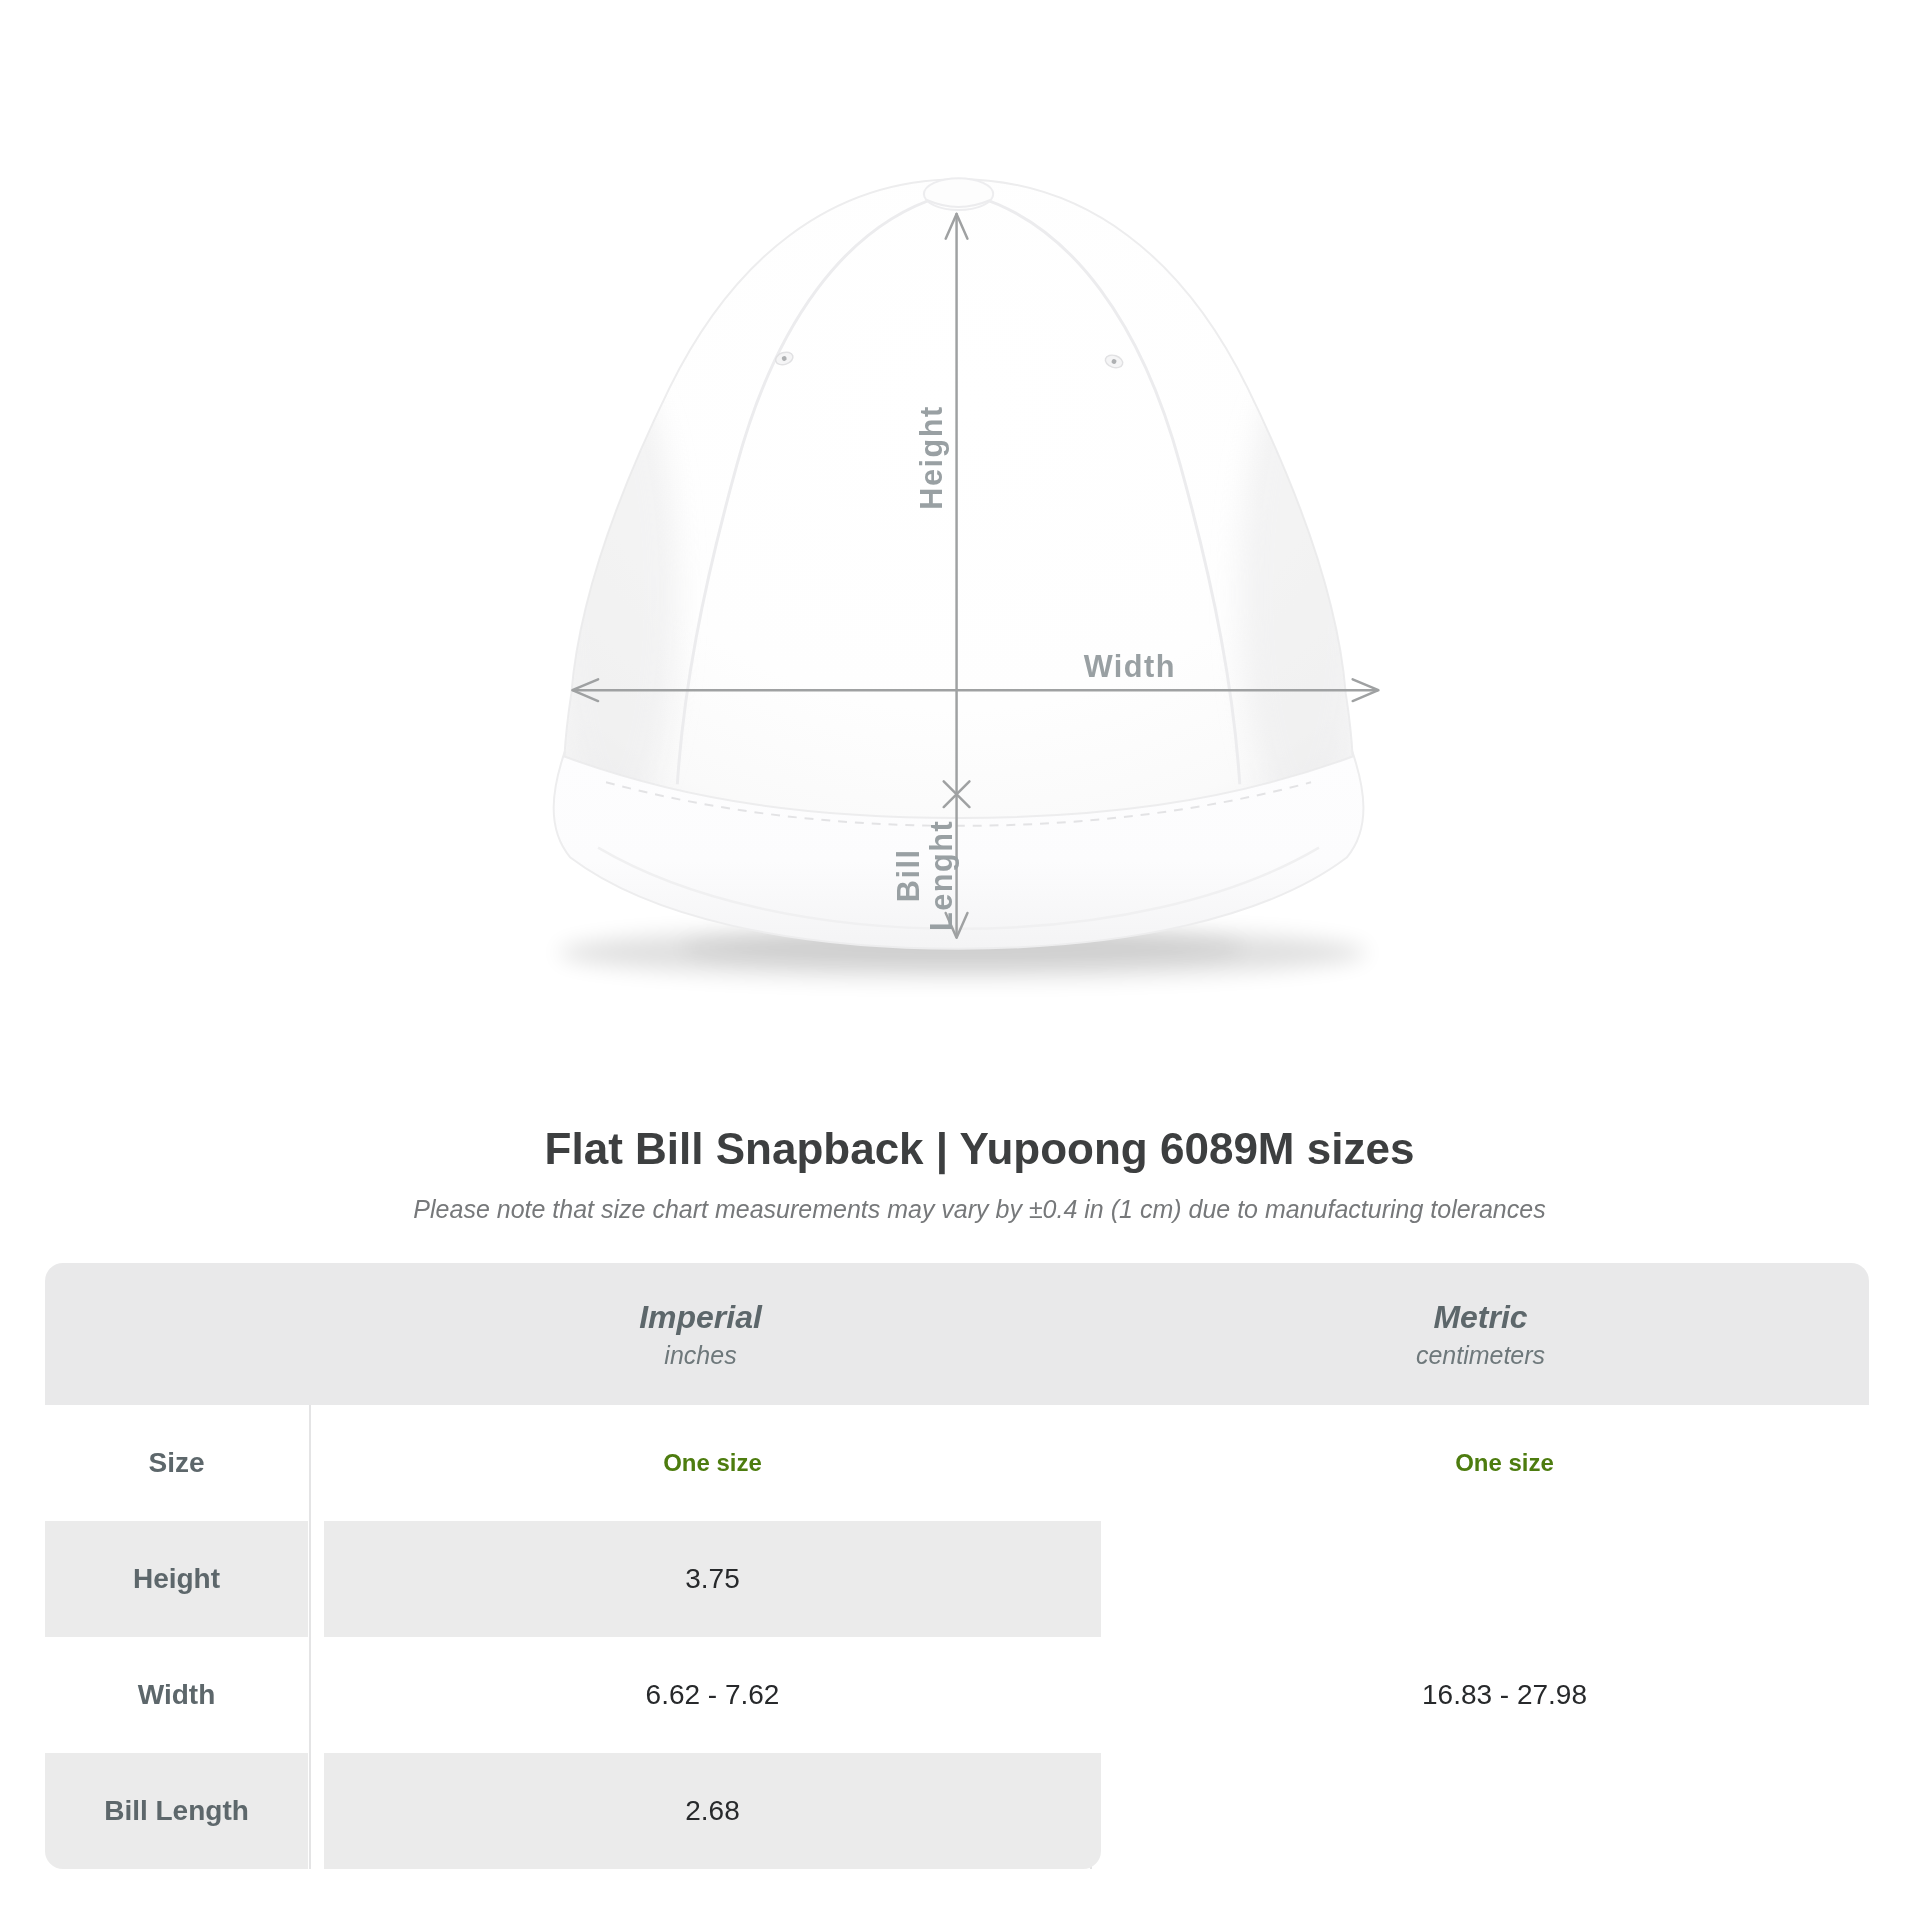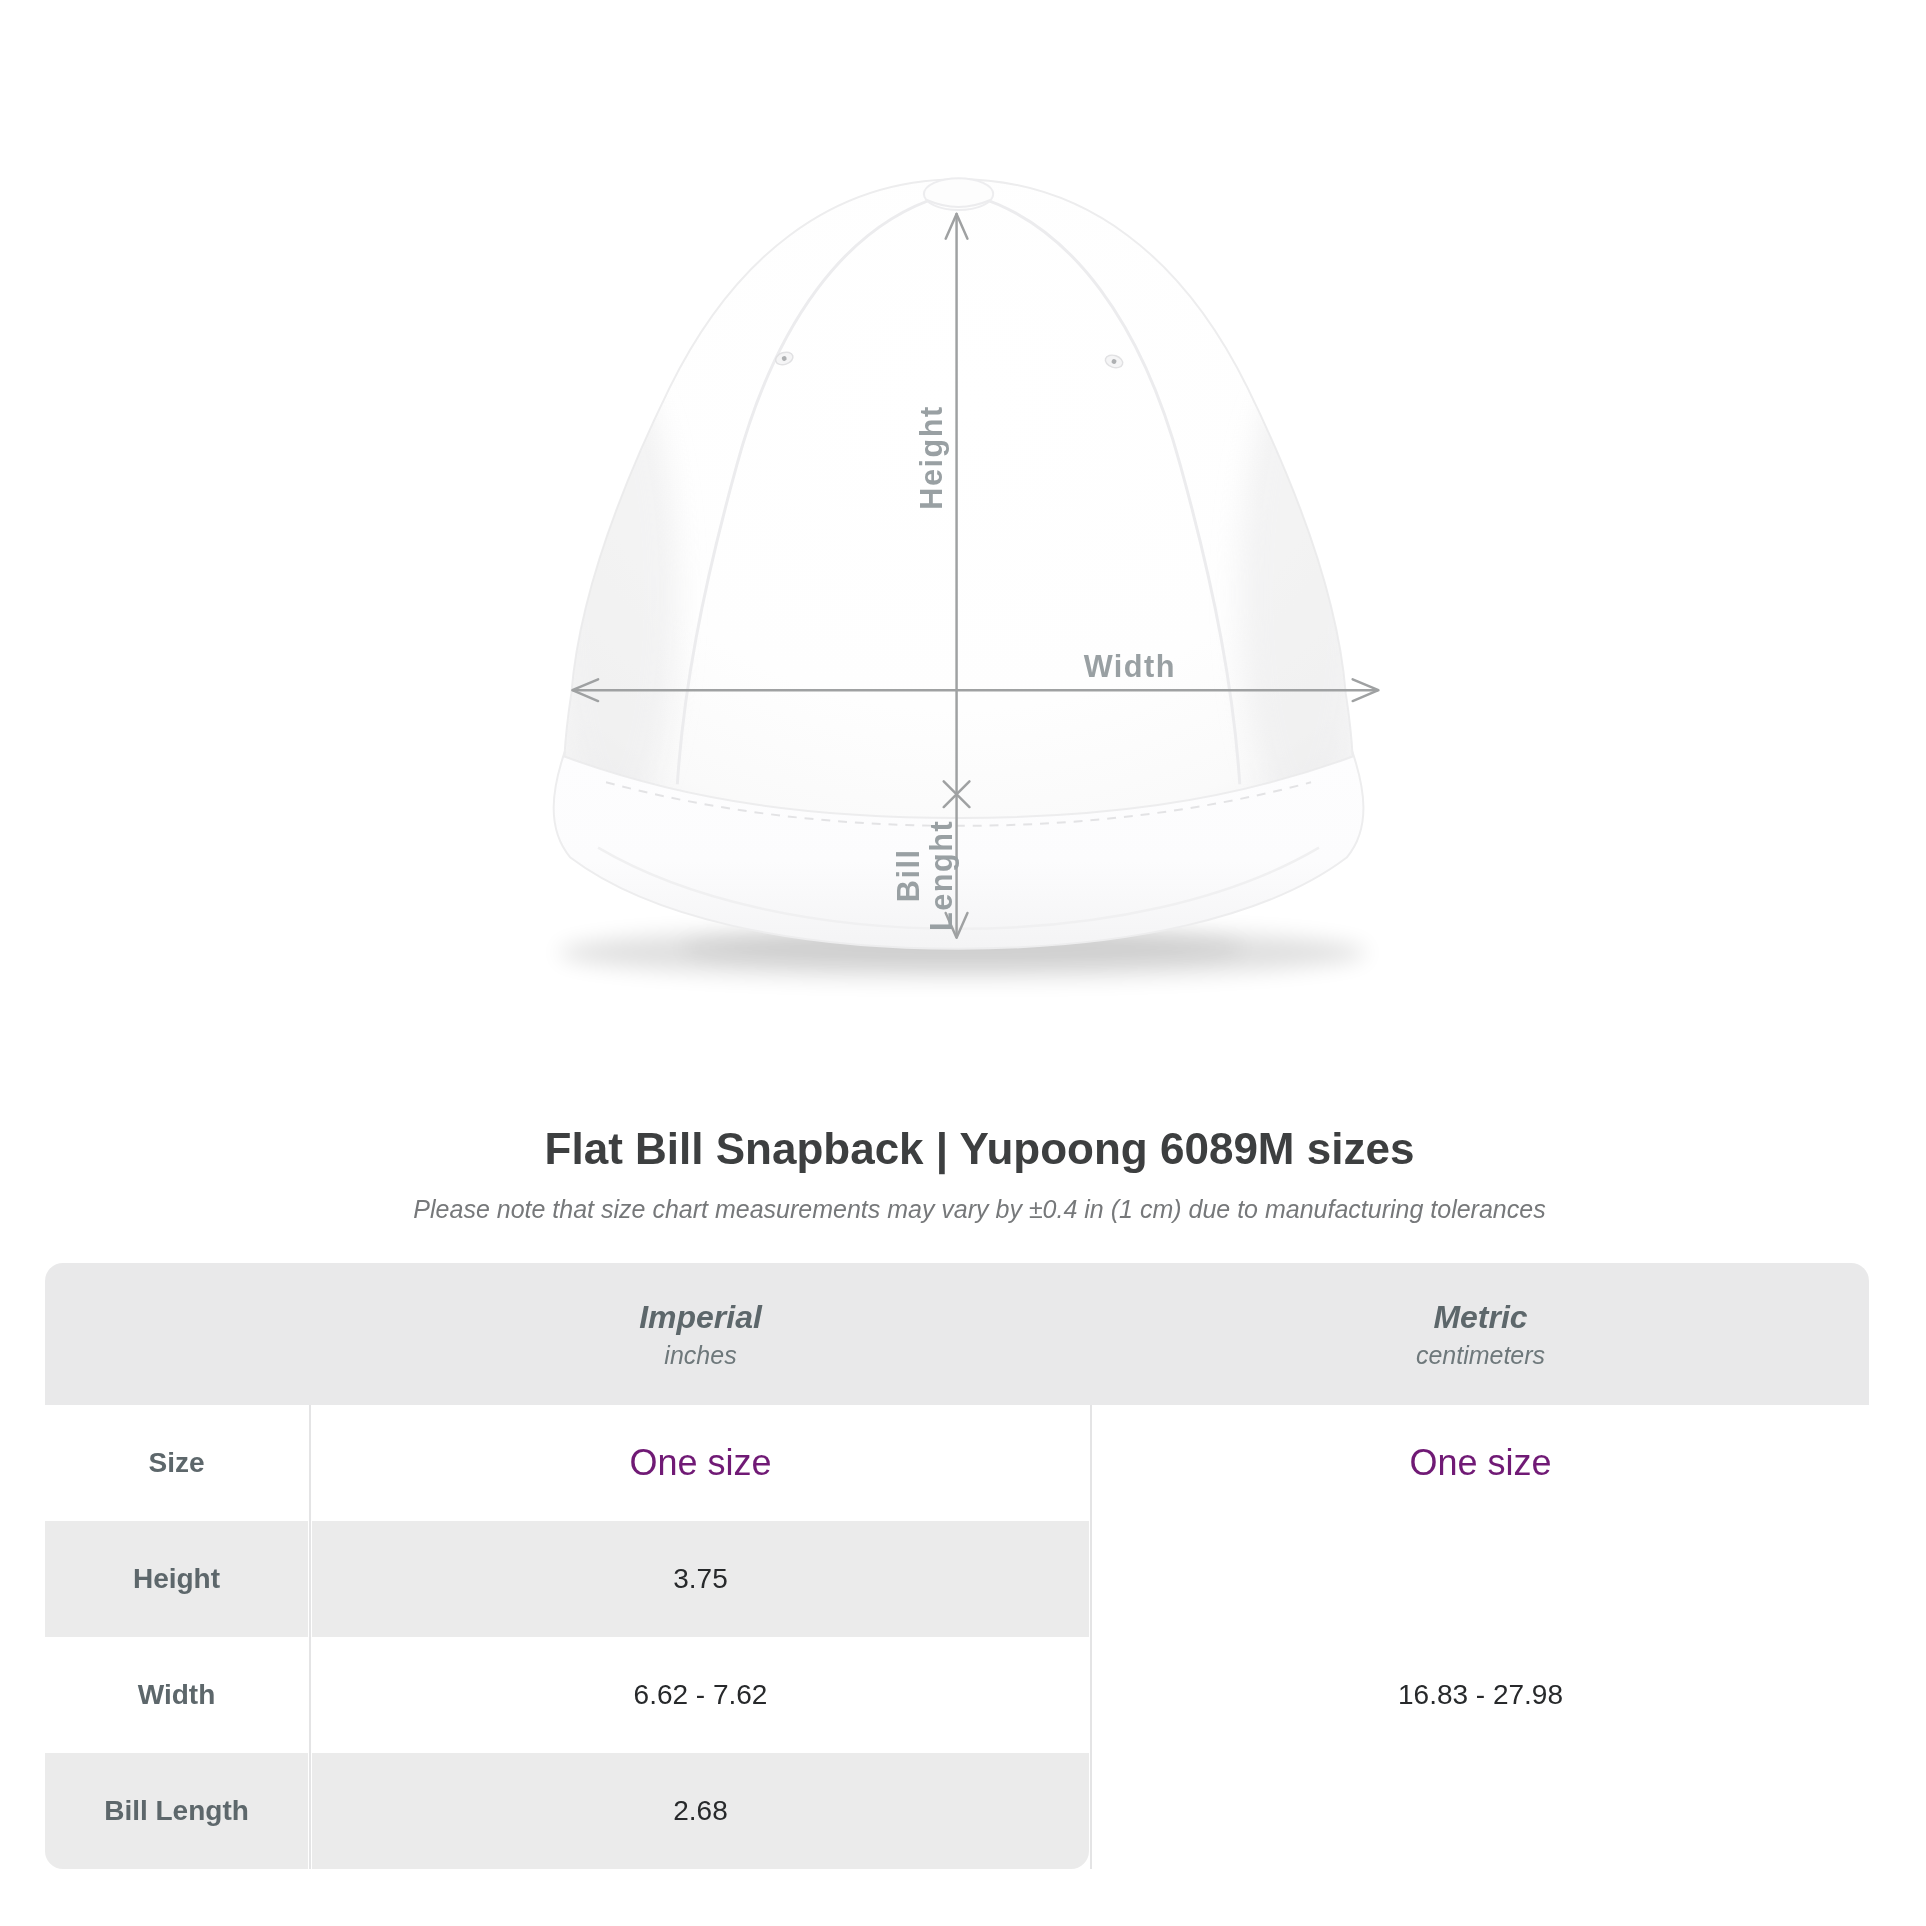--- a/index.html
+++ b/index.html
@@ -35,31 +35,31 @@
   .hdr-imperial{left:267px;width:777px;}
   .hdr-metric{left:1048px;width:775px;}
   .hdr-name{font-size:32px;font-weight:bold;font-style:italic;color:var(--label-color,#5d676b);}
   .hdr-unit{font-size:25px;font-style:italic;color:#6e787b;margin-top:5px;}
   .tbl-body{position:relative;}
   .col-divider{position:absolute;top:0;bottom:0;width:2px;background:#e4e4e5;z-index:0;}
   .col-divider.d1{left:264px;}
   .col-divider.d2{left:1045px;}
   .tbl-row{
     position:relative;z-index:1;
-    display:grid;grid-template-columns:263px 777px 775px;column-gap:4px;
+    display:grid;grid-template-columns:263px 777px 775px;column-gap:16px;
     height:116px;
   }
   .cell{display:flex;align-items:center;justify-content:center;}
   .row-white .cell{background:#ffffff;}
   .row-gray  .cell{background:var(--row-gray,#ebebeb);}
   .row-last  .cell:first-child{border-bottom-left-radius:18px;}
   .row-last  .cell:last-child{border-bottom-right-radius:18px;}
   .lbl{font-size:28px;font-weight:bold;color:var(--label-color,#5d676b);}
   .val{font-size:28px;color:var(--value-color,#27292b);}
-  .val-strong{font-size:36px;font-weight:normal;color:#701a75;}
+  .val-strong{font-size:24px;font-weight:bold;color:#4d7c0f;}
 </style>
 </head>
 <body>
 
 <svg class="figure-svg" width="1927" height="1927" viewBox="0 0 1946 1946">
   <defs>
     <radialGradient id="crownG" cx="0.5" cy="0.35" r="0.8">
       <stop offset="0%" stop-color="#ffffff"></stop>
       <stop offset="60%" stop-color="#fefefe"></stop>
       <stop offset="85%" stop-color="#fafafa"></stop>

